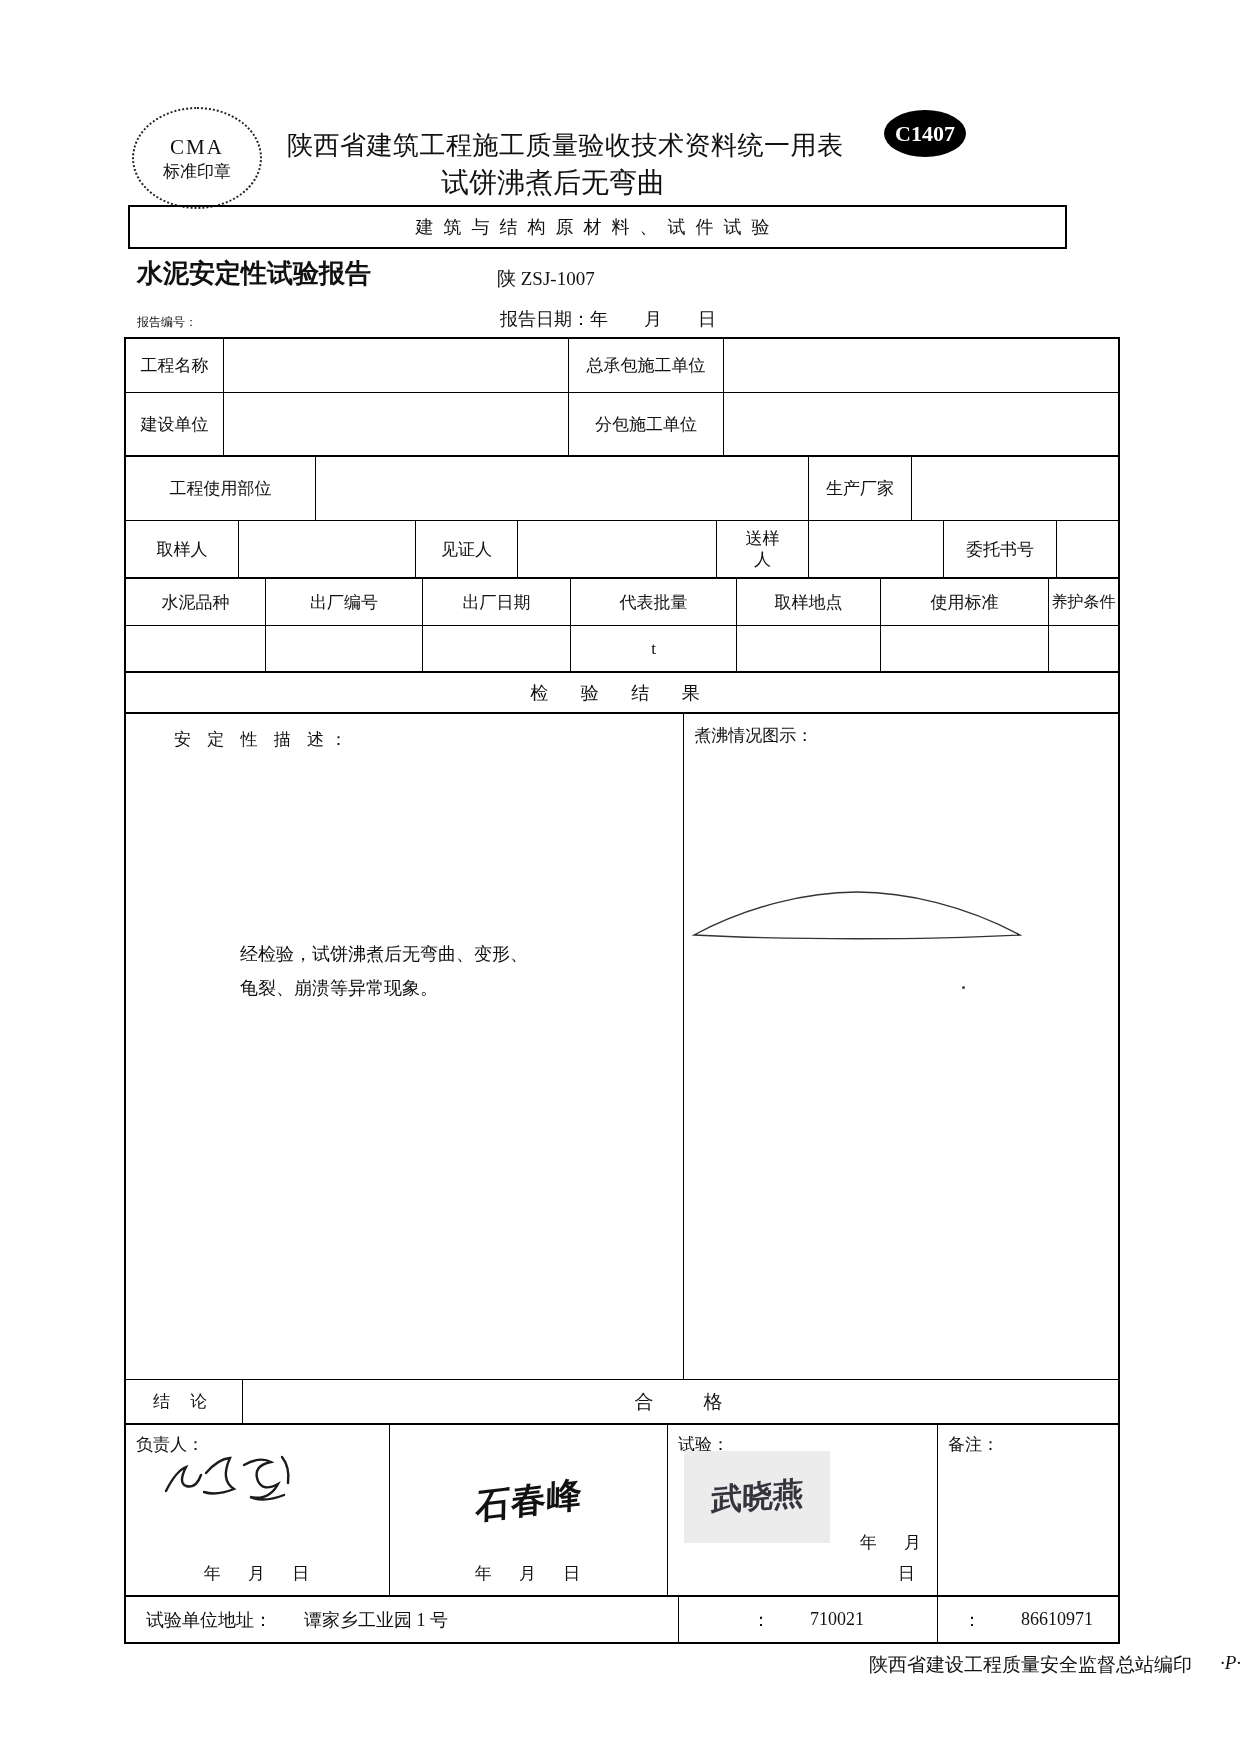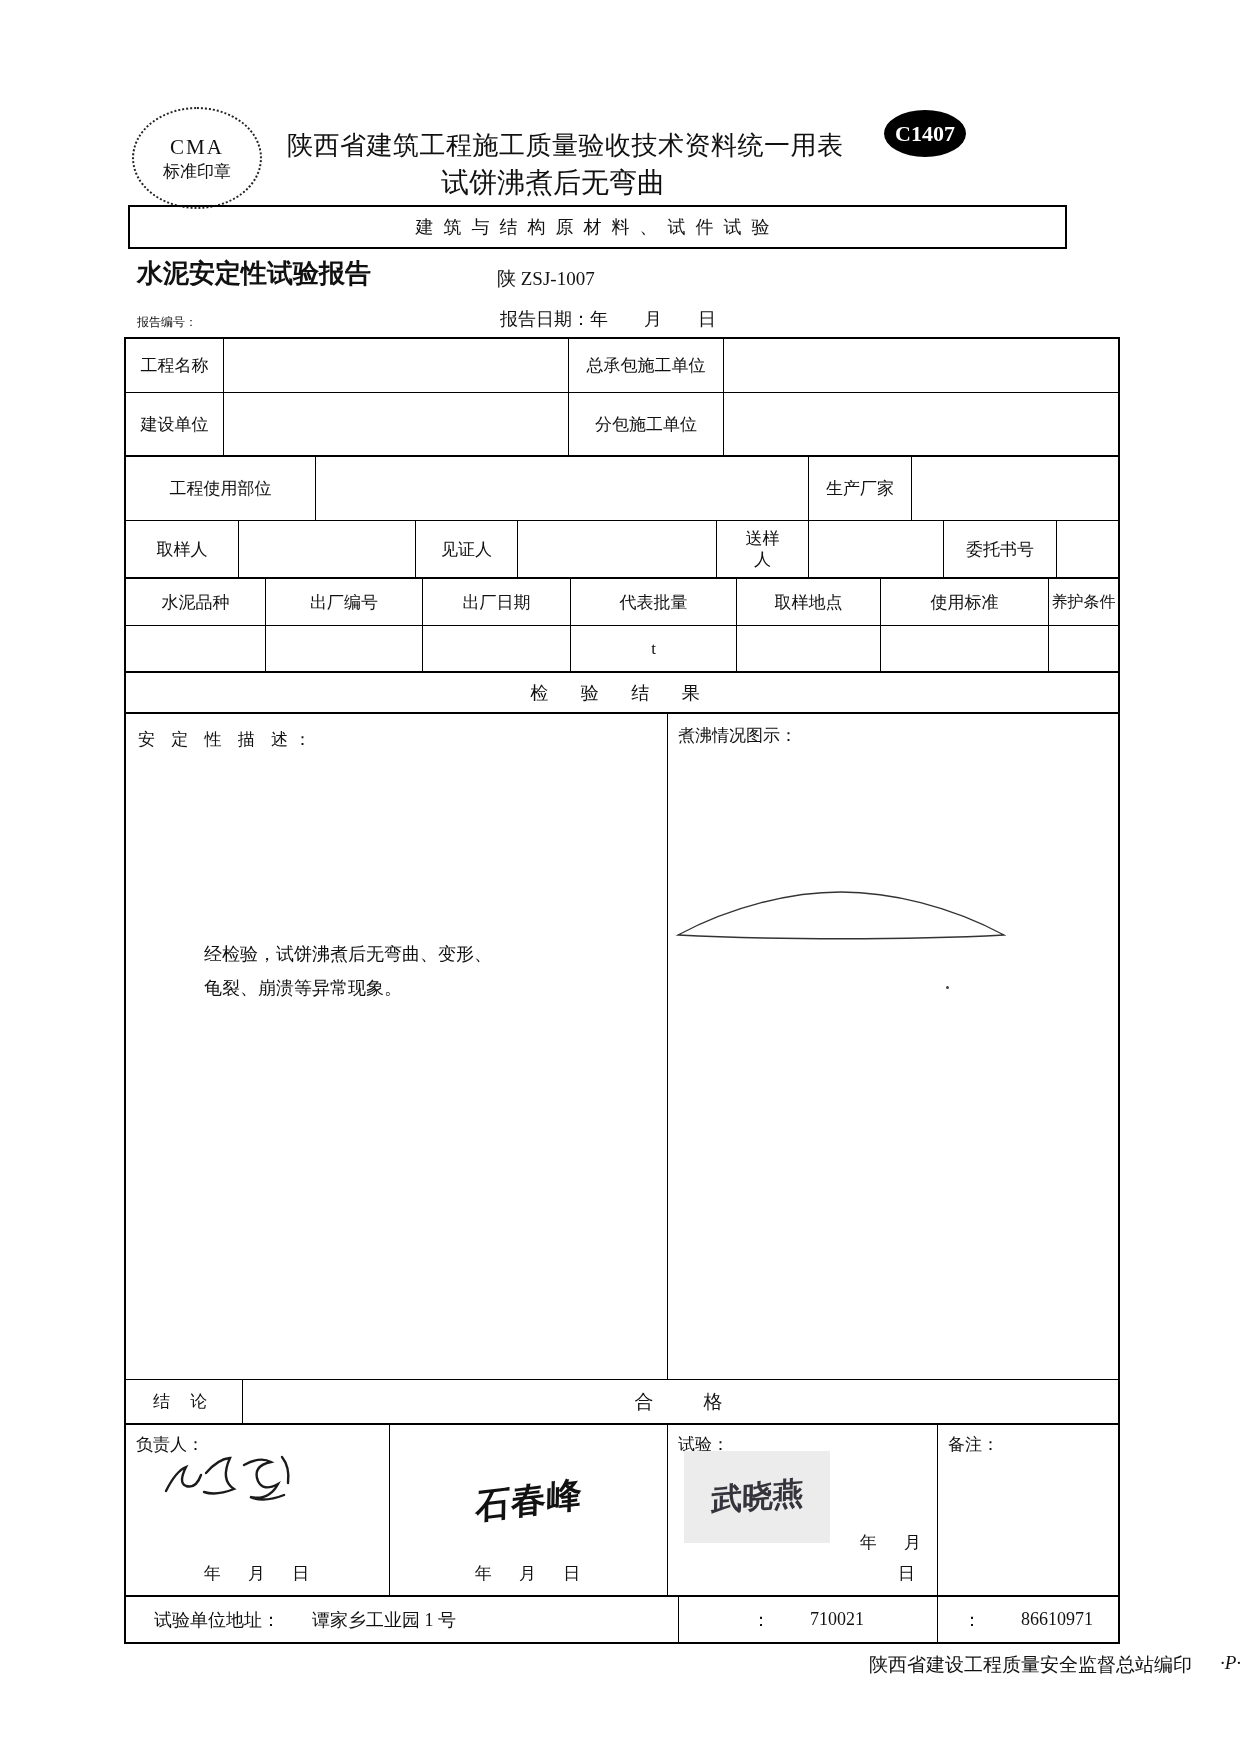--- a/index.html
+++ b/index.html
@@ -58,21 +58,21 @@
   .sig-name{font-weight:bold;white-space:nowrap;}
   .sig2{position:absolute;left:50%;top:52px;transform:translateX(-50%) rotate(-7deg) skewX(-8deg);font-size:35px;letter-spacing:1px;}
   .sig-patch{
     position:absolute;left:16px;top:26px;width:146px;height:92px;background:#ececec;
     display:flex;align-items:center;justify-content:center;
   }
   .sig3{transform:rotate(-5deg) skewX(-6deg);font-size:31px;color:#35343c;}
   .ym-right{position:absolute;right:14px;top:106px;font-size:17px;letter-spacing:2px;}
   .d-right{position:absolute;right:22px;bottom:10px;font-size:17px;}
   
-  .addr-cell1{justify-content:flex-start;padding-left:28px;gap:32px;font-size:18px;}
+  .addr-cell1{justify-content:flex-start;padding-left:20px;gap:32px;font-size:18px;}
   .addr-cell{gap:40px;font-size:18px;}
   
   .footer{
     position:absolute;left:0;top:1652px;width:100%;display:flex;justify-content:flex-end;gap:28px;
     font-size:19px;white-space:nowrap;
   }
   .footer .pmark{font-style:italic;}
 </style>
 </head>
 <body>
@@ -145,21 +145,21 @@
       <div class="cell" style="width:166px;">t</div>
       <div class="cell" style="width:144px;"></div>
       <div class="cell" style="width:168px;"></div>
       <div class="cell" style="width:69px;"></div>
     </div>
 
     <div class="row thick" style="height:41px;">
       <div class="cell sect-title" style="width:992px;">检 验 结 果</div>
     </div>
 
-    <div class="row" style="height:666px;">
+    <div class="row" style="height:666px;padding-left:36px;">
       <div class="cell" style="width:542px;">
         <div class="desc-label">安 定 性 描 述：</div>
         <div class="desc-line" style="top:196px;margin-top:32px;">经检验，试饼沸煮后无弯曲、变形、</div>
         <div class="desc-line" style="top:262px;">龟裂、崩溃等异常现象。</div>
       </div>
       <div class="cell" style="width:450px;">
         <div class="diagram-label">煮沸情况图示：</div>
         <span class="lens">
           <svg width="334" height="60" viewBox="0 0 334 60">
             <path d="M4,51 C58,22 118,8 167,8 C216,8 276,22 330,51 C235,56 99,56 4,51 Z" fill="#ffffff" stroke="#333" stroke-width="1.4"></path>

